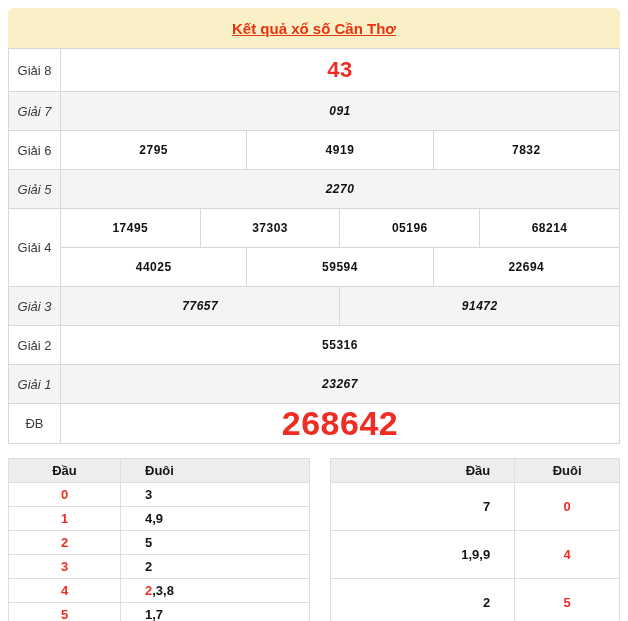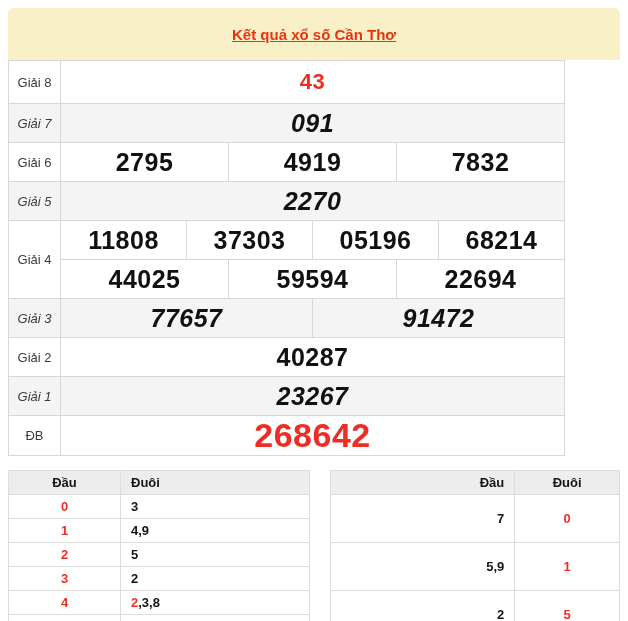--- a/index.html
+++ b/index.html
@@ -17,51 +17,51 @@
   html,body{background:#ffffff;}
   body{
     width:628px;height:621px;overflow:hidden;
     font-family:"Liberation Sans","DejaVu Sans",sans-serif;
   }
   .page{width:628px;padding:8px 8px 0 8px;background:#ffffff;}
 
   
   .kq-header{
     background:var(--header-bg);
-    height:52px;
+    height:40px;
     border-radius:6px 6px 0 0;
     display:flex;align-items:center;justify-content:center;gap:0;
     white-space:nowrap;
     text-decoration:underline;
   }
   .title-link{
     color:var(--link-red);
     font-weight:bold;font-size:15px;
     text-decoration:underline;cursor:pointer;
   }
   .title-date{color:#0d0d0d;font-weight:bold;font-size:21px;}
 
   
-  table.results{width:557px;border-collapse:collapse;table-layout:fixed;}
+  table.results{width:612px;border-collapse:collapse;table-layout:fixed;}
   .results td{border:1px solid var(--border);text-align:center;vertical-align:middle;}
   .results tr.alt td{background:var(--row-alt);font-style:italic;}
   .results td.label{
     font-size:13px;color:var(--label-ink);font-weight:normal;
   }
   .results td.val{
-    font-weight:bold;font-size:25px;color:var(--ink);
+    font-weight:bold;font-size:12px;color:var(--ink);
     height:39px;letter-spacing:0.5px;
   }
   .results tr.red-lg td.val{color:var(--accent-red);font-size:22px;height:43px;border-radius:17px;}
   .results tr.red-xl td.val{color:var(--accent-red);font-size:34px;}
 
   
   .ht-wrap{display:flex;justify-content:space-between;margin-top:14px;}
   table.ht{border-collapse:collapse;}
-  .ht th,.ht td{border:1px solid var(--ht-border);font-size:13px;height:24px;padding:0 10px;}
+  .ht th,.ht td{border:1px solid var(--ht-border);font-size:13px;height:24px;padding:0 24px;}
   .ht th{background:var(--ht-head-bg);color:#151515;font-weight:bold;}
   .ht td{background:#ffffff;font-weight:bold;color:#151515;}
 
   table.ht-left{width:302px;}
   .ht-left th.c-dau,.ht-left td.c-dau{width:112px;text-align:center;}
   .ht-left th.c-duoi,.ht-left td.c-duoi{text-align:left;}
   .ht-left td.c-dau{color:var(--accent-red);}
 
   table.ht-right{width:290px;}
   .ht-right th.c-dau,.ht-right td.c-dau{width:185px;text-align:right;}
@@ -109,38 +109,38 @@
           <td class="val" colspan="4">2795</td>
           <td class="val" colspan="4">4919</td>
           <td class="val" colspan="4">7832</td>
         </tr>
         <tr class="alt">
           <td class="label" rowspan="1">Giải 5</td>
           <td class="val" colspan="12">2270</td>
         </tr>
         <tr>
           <td class="label" rowspan="2">Giải 4</td>
-          <td class="val" colspan="3">11808</td>
+          <td class="val" colspan="3">17495</td>
           <td class="val" colspan="3">37303</td>
           <td class="val" colspan="3">05196</td>
           <td class="val" colspan="3">68214</td>
         </tr>
         <tr>
           <td class="val" colspan="4">44025</td>
           <td class="val" colspan="4">59594</td>
           <td class="val" colspan="4">22694</td>
         </tr>
         <tr class="alt">
           <td class="label" rowspan="1">Giải 3</td>
           <td class="val" colspan="6">77657</td>
           <td class="val" colspan="6">91472</td>
         </tr>
         <tr>
           <td class="label" rowspan="1">Giải 2</td>
-          <td class="val" colspan="12">40287</td>
+          <td class="val" colspan="12">55316</td>
         </tr>
         <tr class="alt">
           <td class="label" rowspan="1">Giải 1</td>
           <td class="val" colspan="12">23267</td>
         </tr>
         <tr class="red-xl">
           <td class="label" rowspan="1">ĐB</td>
           <td class="val" colspan="12">268642</td>
         </tr>
       </tbody>
@@ -188,22 +188,22 @@
           <th class="c-dau">Đầu</th>
           <th class="c-duoi">Đuôi</th>
         </tr>
       </thead>
       <tbody id="ht-right-body">
           <tr>
             <td class="c-dau"><span>7</span></td>
             <td class="c-duoi">0</td>
           </tr>
           <tr>
-            <td class="c-dau"><span>5</span>,<span>9</span></td>
-            <td class="c-duoi">1</td>
+            <td class="c-dau"><span>1</span>,<span>9</span>,<span>9</span></td>
+            <td class="c-duoi">4</td>
           </tr>
           <tr>
             <td class="c-dau"><span>2</span></td>
             <td class="c-duoi">5</td>
           </tr>
         </tbody>
     </table>
   </div>
 
 </div>

